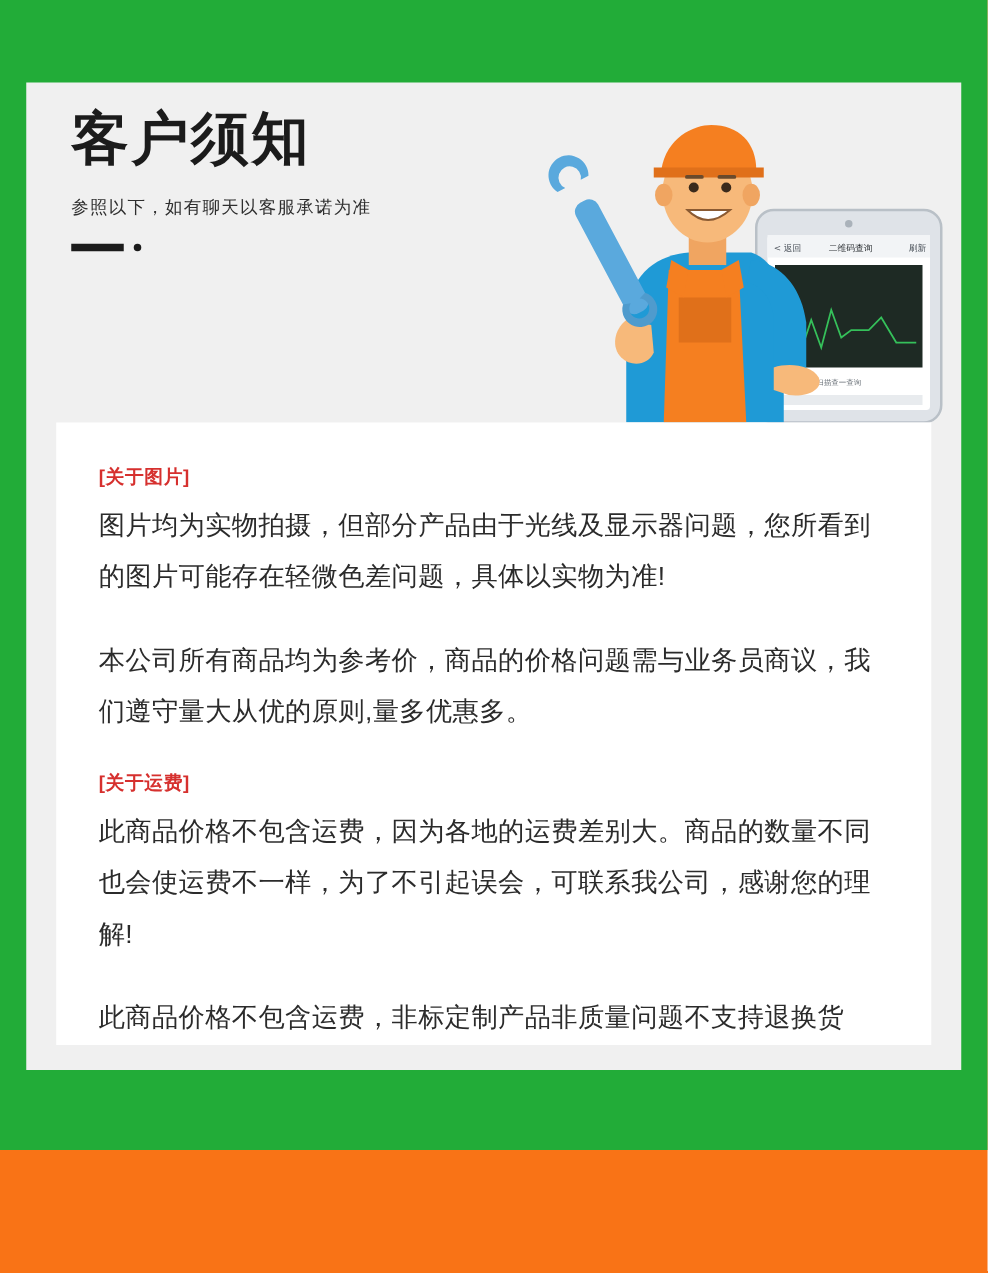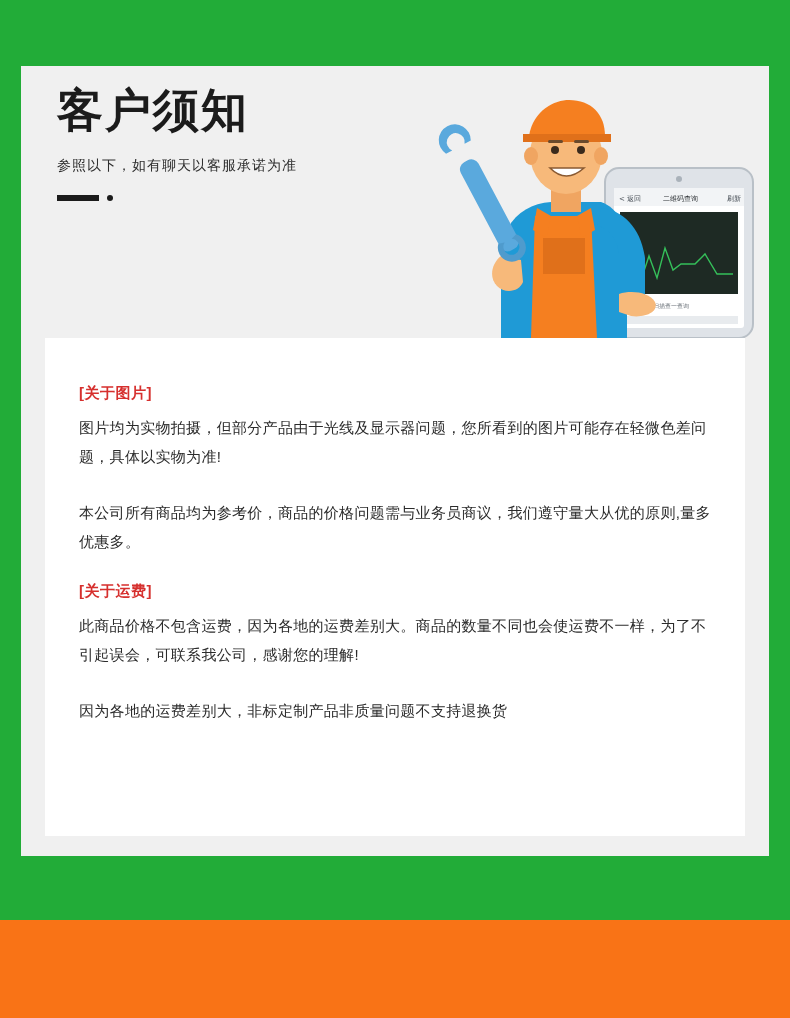--- a/index.html
+++ b/index.html
@@ -111,26 +111,26 @@
     z-index: 5;
   }
 
   .section { margin-bottom: 26px; }
   .section:last-child { margin-bottom: 0; }
 
   .section-title {
     color: #d6302e;
     font-size: 15px;
     font-weight: bold;
-    margin: 16px 0 10px 0;
+    margin: 4px 0 10px 0;
     letter-spacing: 0.5px;
   }
   .section-body {
     color: #2b2b2b;
-    font-size: 15px;
+    font-size: 21px;
     line-height: 1.95;
     margin: 0;
     letter-spacing: 0.3px;
   }
 </style>
 </head>
 <body>
 
 <div class="page">
 
@@ -219,18 +219,18 @@
     <div class="section">
       <p class="section-body">本公司所有商品均为参考价，商品的价格问题需与业务员商议，我们遵守量大从优的原则,量多优惠多。</p>
     </div>
 
     <div class="section">
       <p class="section-title">[关于运费]</p>
       <p class="section-body">此商品价格不包含运费，因为各地的运费差别大。商品的数量不同也会使运费不一样，为了不引起误会，可联系我公司，感谢您的理解!</p>
     </div>
 
     <div class="section">
-      <p class="section-body">因为各地的运费差别大，非标定制产品非质量问题不支持退换货</p>
+      <p class="section-body">此商品价格不包含运费，非标定制产品非质量问题不支持退换货</p>
     </div>
 
   </div>
 
 </div>
 
 </body></html>

